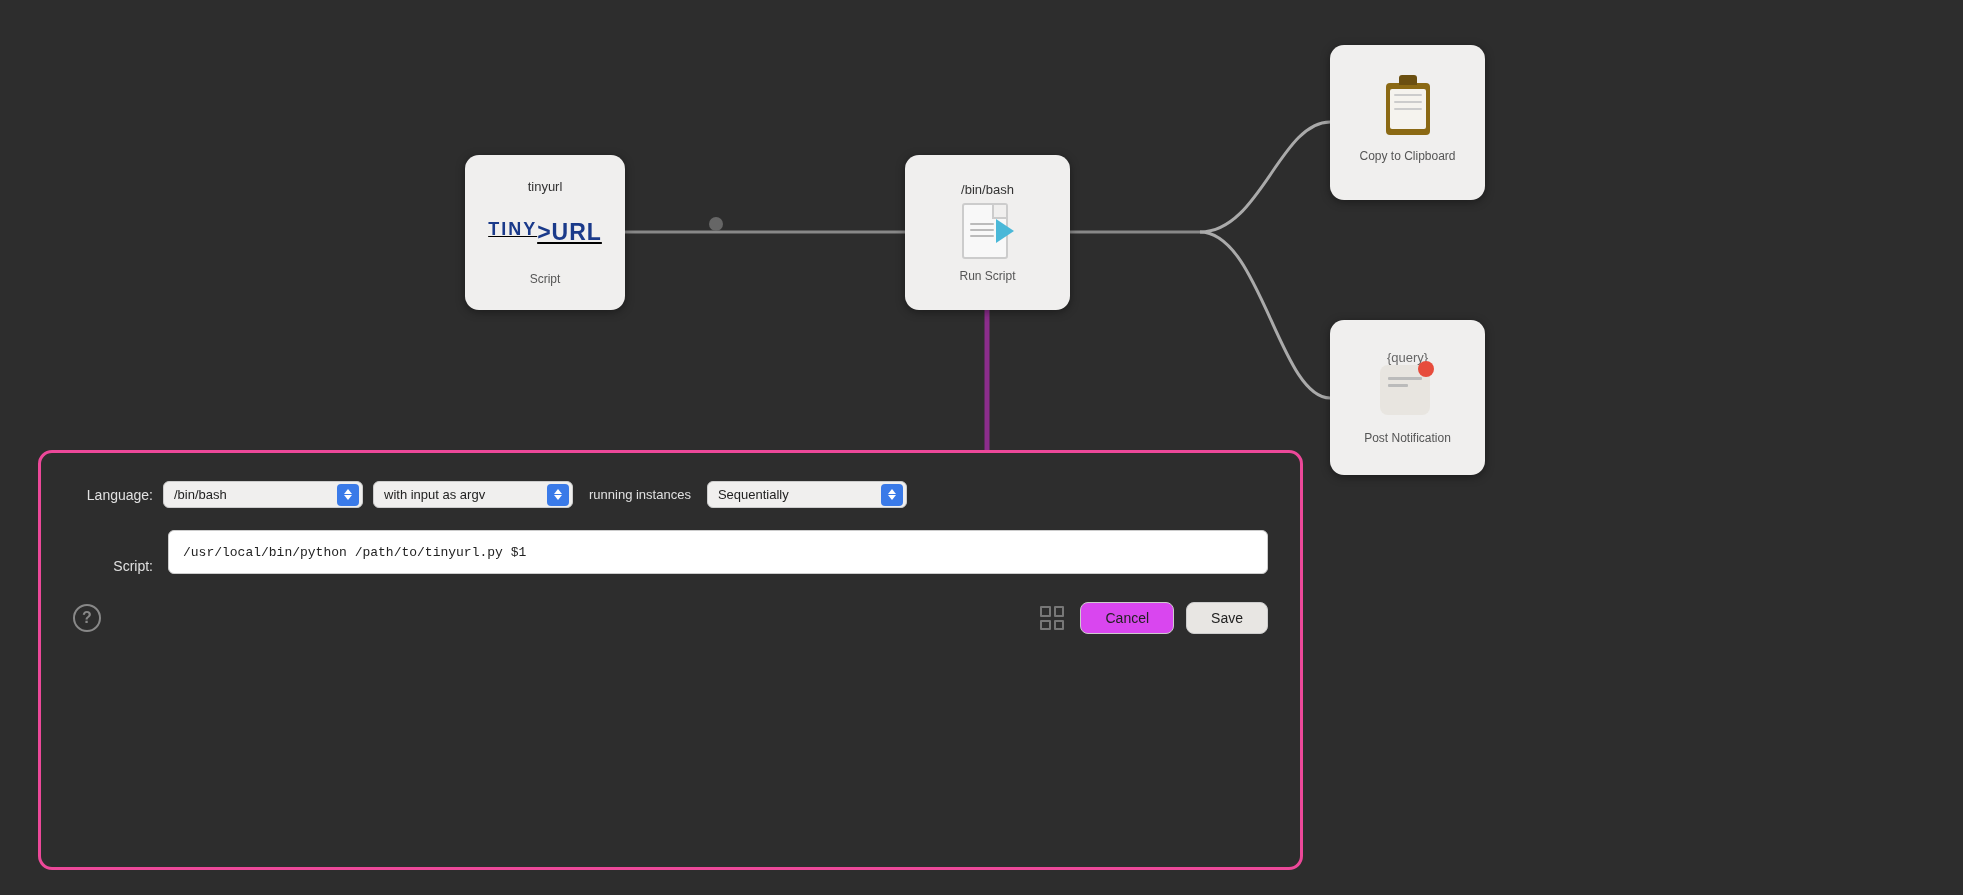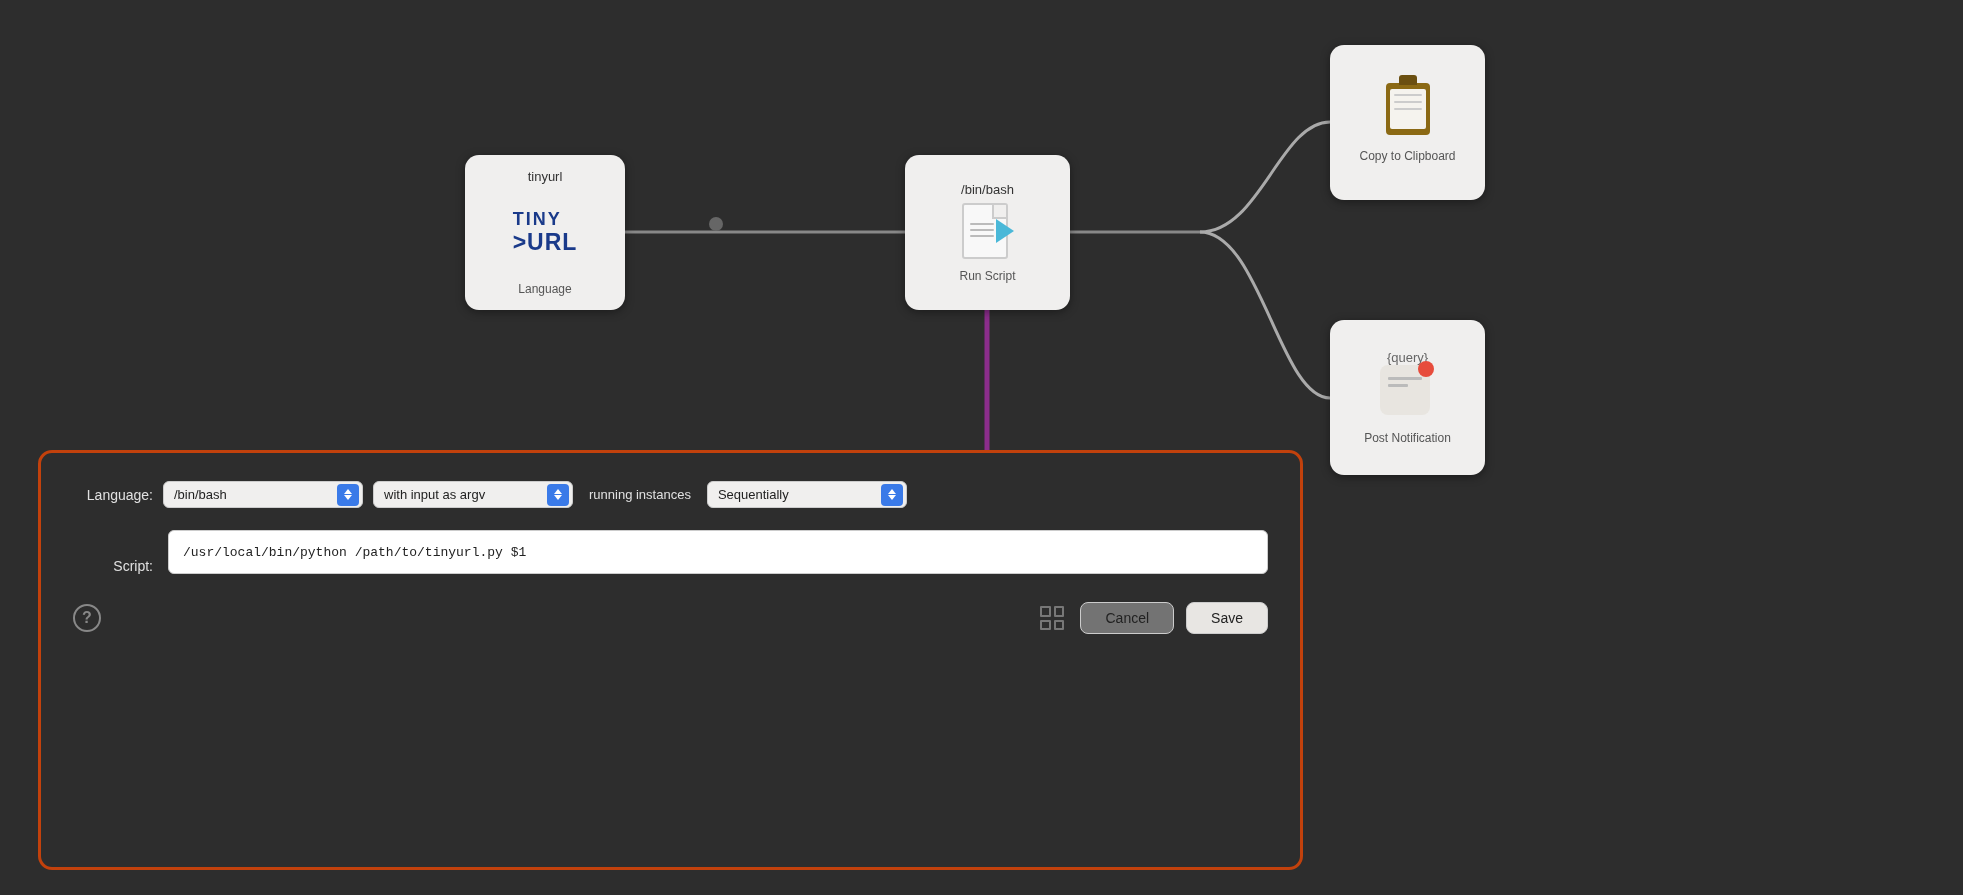--- a/index.html
+++ b/index.html
@@ -69,23 +69,24 @@
 
     .node-label {
       font-size: 12px;
       color: #555;
       margin-top: 6px;
     }
 
     
     .tinyurl-logo {
       display: flex;
-      flex-direction: column;
+      flex-direction: row;
       align-items: flex-start;
       line-height: 1.1;
+      text-decoration: underline;
     }
     .tinyurl-tiny {
       font-size: 18px;
       font-weight: 900;
       color: #1a3a8a;
       letter-spacing: 2px;
     }
     .tinyurl-url {
       font-size: 23px;
       font-weight: 900;
@@ -239,21 +240,21 @@
     }
 
     
     .panel {
       position: absolute;
       left: 38px;
       top: 450px;
       width: 1265px;
       height: 420px;
       background: #2d2d2d;
-      border: 3px solid #c2410c;
+      border: 3px solid #ec4899;
       border-radius: 14px;
       padding: 28px 32px;
     }
 
     .form-row {
       display: flex;
       align-items: center;
       margin-bottom: 22px;
       gap: 10px;
     }
@@ -383,21 +384,21 @@
       align-items: center;
     }
 
     .btn-cancel, .btn-save {
       padding: 7px 24px;
       border-radius: 8px;
       font-size: 14px;
       font-weight: 500;
       cursor: pointer;
       border: 1px solid #ccc;
-      background: #737373;
+      background: #d946ef;
       color: #222;
     }
 
     .btn-save {
       background: #e8e6e3;
     }
   </style>
 </head>
 <body>
 
@@ -419,21 +420,21 @@
   </svg>
 
   <div class="connection-dot"></div>
 
   <div class="node node-tinyurl">
     <div class="node-title">tinyurl</div>
     <div class="tinyurl-logo">
       <span class="tinyurl-tiny">TINY</span>
       <span class="tinyurl-url">&gt;URL</span>
     </div>
-    <div class="node-label">Language</div>
+    <div class="node-label">Script</div>
   </div>
 
   <div class="node node-runscript">
     <div class="node-title">/bin/bash</div>
     <div class="run-script-icon">
       <div class="doc-icon">
         <div class="doc-lines">
           <div class="doc-line"></div>
           <div class="doc-line"></div>
           <div class="doc-line"></div>

